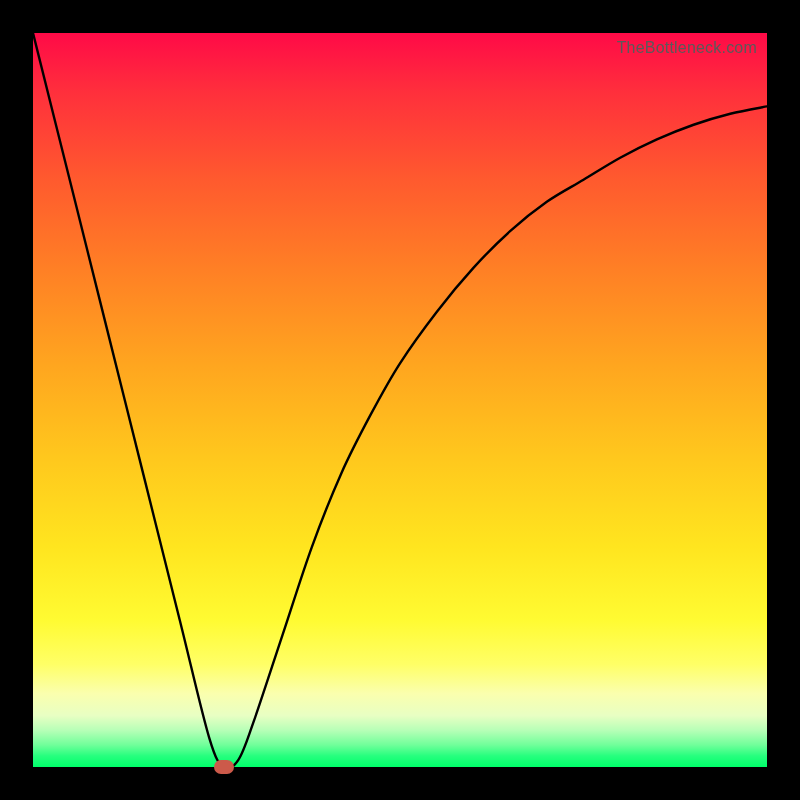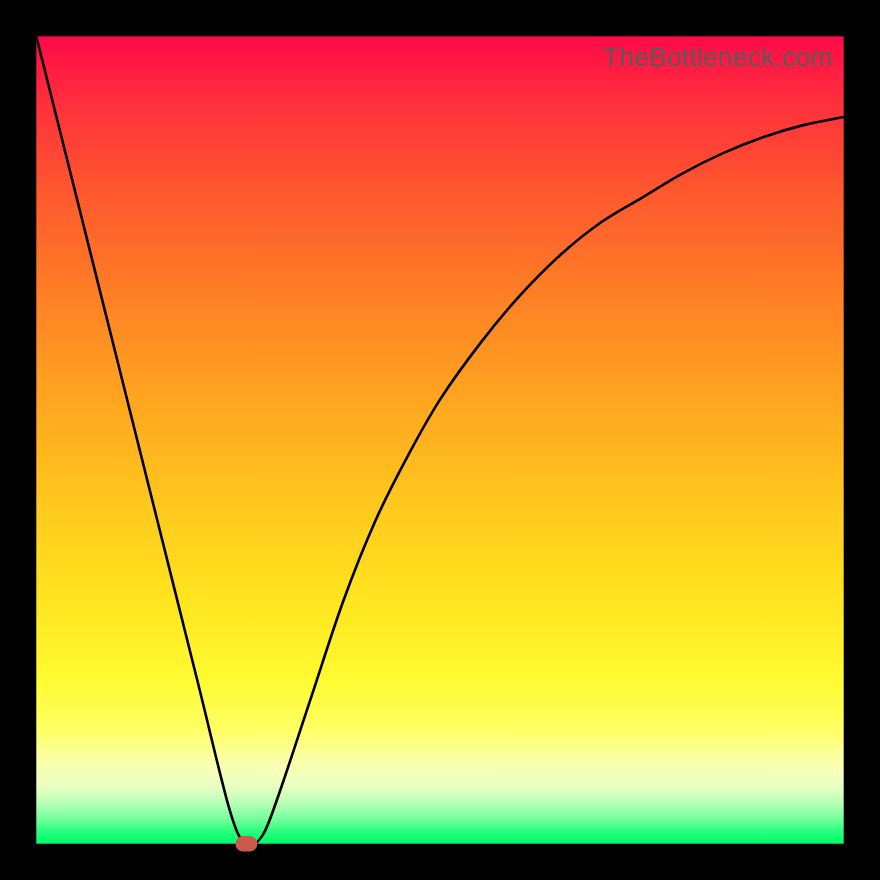--- a/index.html
+++ b/index.html
@@ -41,21 +41,21 @@
       #70ff9a 97%,
       #26ff7e 98.5%,
       #00ff6a 100%
     );
   }
   .watermark {
     position: absolute;
     top: 6px;
     right: 10px;
     color: #5a5a5a;
-    font-size: 24px;
+    font-size: 16px;
     letter-spacing: 0.2px;
     font-weight: 500;
     user-select: none;
   }
   svg.curve {
     position: absolute;
     left: 0;
     top: 0;
     width: 734px;
     height: 734px;

